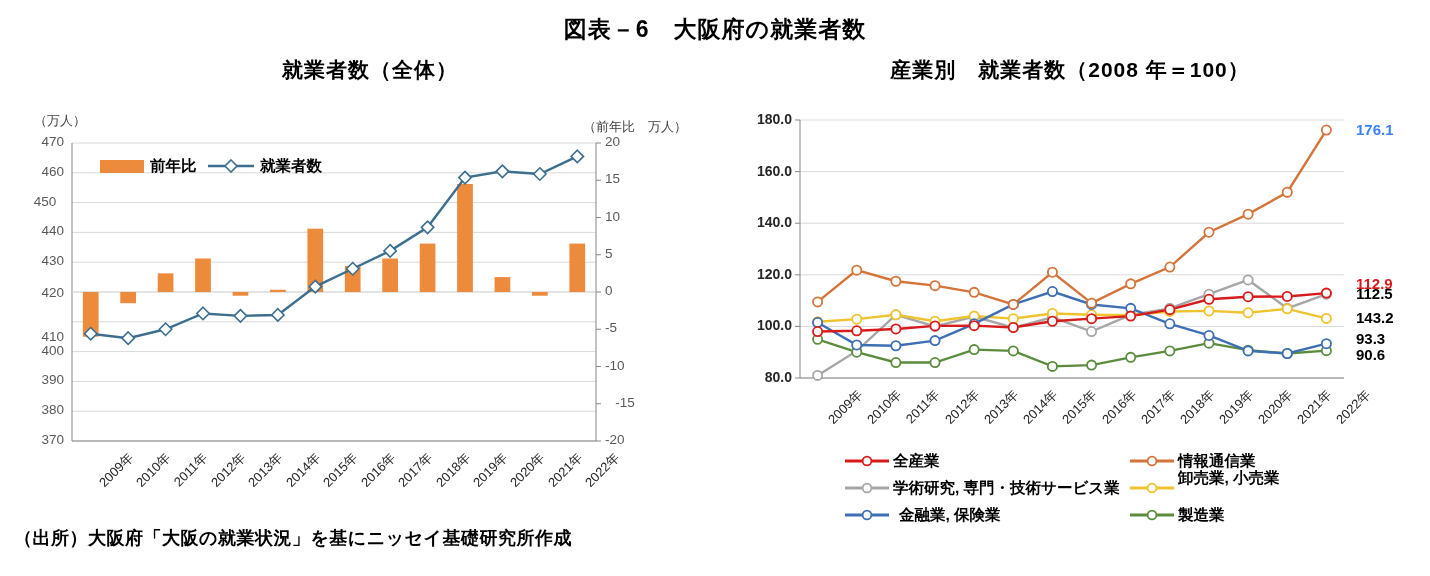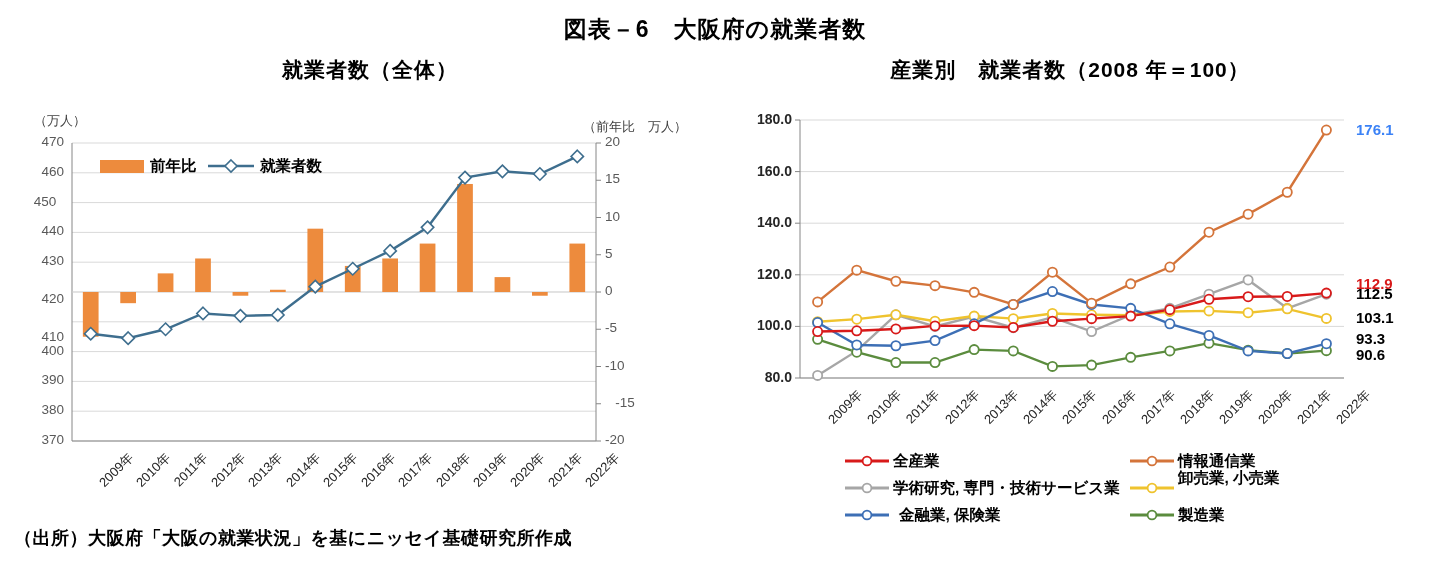--- a/index.html
+++ b/index.html
@@ -105,21 +105,21 @@
       <polygon points="465,171.36800000000008 471.2,177.56800000000007 465,183.76800000000006 458.8,177.56800000000007" fill="#ffffff" stroke="#3E6E8E" class="mk"></polygon>
       <polygon points="502.42857142857144,165.11 508.62857142857143,171.31 502.42857142857144,177.51 496.22857142857146,171.31" fill="#ffffff" stroke="#3E6E8E" class="mk"></polygon>
       <polygon points="539.8571428571429,167.79199999999994 546.0571428571429,173.99199999999993 539.8571428571429,180.19199999999992 533.6571428571428,173.99199999999993" fill="#ffffff" stroke="#3E6E8E" class="mk"></polygon>
       <polygon points="577.2857142857143,150.21 583.4857142857144,156.41 577.2857142857143,162.60999999999999 571.0857142857143,156.41" fill="#ffffff" stroke="#3E6E8E" class="mk"></polygon>
     </svg>
     <div class="tick-label" style="left: 26px; width: 38px; top: 432px;">370</div>
     <div class="tick-label" style="left: 26px; width: 38px; top: 402.2px;">380</div>
     <div class="tick-label" style="left: 26px; width: 38px; top: 372.4px;">390</div>
     <div class="tick-label" style="left: 26px; width: 38px; top: 342.6px;">400</div>
     <div class="tick-label" style="left: 26px; width: 38px; top: 312.8px; margin-top: 16px;">410</div>
-    <div class="tick-label" style="left: 26px; width: 38px; top: 291px;">420</div>
+    <div class="tick-label" style="left: 26px; width: 38px; top: 285px;">420</div>
     <div class="tick-label" style="left: 26px; width: 38px; top: 253.2px;">430</div>
     <div class="tick-label" style="left: 26px; width: 38px; top: 223.4px;">440</div>
     <div class="tick-label" style="left: 26px; width: 38px; top: 193.6px; text-align: center;">450</div>
     <div class="tick-label" style="left: 26px; width: 38px; top: 163.8px;">460</div>
     <div class="tick-label" style="left: 26px; width: 38px; top: 134px;">470</div>
     <div class="tick-label rt" style="left: 605px; width: 40px; top: 432px;">-20</div>
     <div class="tick-label rt" style="left: 605px; width: 40px; top: 394.75px; text-align: center;">-15</div>
     <div class="tick-label rt" style="left: 605px; width: 40px; top: 357.5px;">-10</div>
     <div class="tick-label rt" style="left: 605px; width: 40px; top: 320.25px;">-5</div>
     <div class="tick-label rt" style="left: 605px; width: 40px; top: 283px;">0</div>
@@ -272,21 +272,21 @@
     <div class="xtick" style="left: 1085.57px; top: 386px;">2016年</div>
     <div class="xtick" style="left: 1124.71px; top: 386px;">2017年</div>
     <div class="xtick" style="left: 1163.84px; top: 386px;">2018年</div>
     <div class="xtick" style="left: 1202.98px; top: 386px;">2019年</div>
     <div class="xtick" style="left: 1242.12px; top: 386px;">2020年</div>
     <div class="xtick" style="left: 1281.25px; top: 386px;">2021年</div>
     <div class="xtick" style="left: 1320.39px; top: 386px;">2022年</div>
     <div class="endlabel" style="color: #3b82f6; left: 1356px; top: 121.062px;">176.1</div>
     <div class="endlabel" style="color: rgb(216, 26, 26); left: 1356px; top: 275.088px;">112.9</div>
     <div class="endlabel" style="color: rgb(0, 0, 0); left: 1356px; top: 285.15px;">112.5</div>
-    <div class="endlabel" style="color: rgb(0, 0, 0); left: 1356px; top: 309.402px;">103.1</div>
+    <div class="endlabel" style="color: rgb(0, 0, 0); left: 1356px; top: 309.402px;">143.2</div>
     <div class="endlabel" style="color: rgb(0, 0, 0); left: 1356px; top: 330.3px;">93.3</div>
     <div class="endlabel" style="color: rgb(0, 0, 0); left: 1356px; top: 345.78px;">90.6</div>
     <svg width="44" height="14" style="left:845px;top:454px;">
       <line x1="0" x2="44" y1="7" y2="7" stroke="#D81A1A" stroke-width="3"></line>
       <circle cx="22" cy="7" r="4.4" fill="#fff" stroke="#D81A1A" stroke-width="1.8"></circle>
     </svg>
     <div class="legend-txt big" style="left: 893px; top: 451px;">全産業</div>
     <svg width="44" height="14" style="left:1130px;top:454px;">
       <line x1="0" x2="44" y1="7" y2="7" stroke="#D4743A" stroke-width="3"></line>
       <circle cx="22" cy="7" r="4.4" fill="#fff" stroke="#D4743A" stroke-width="1.8"></circle>

